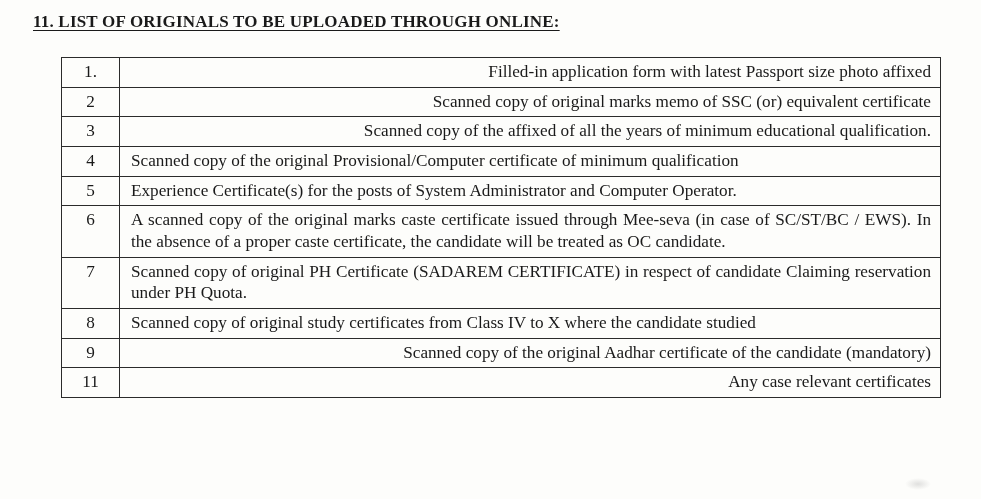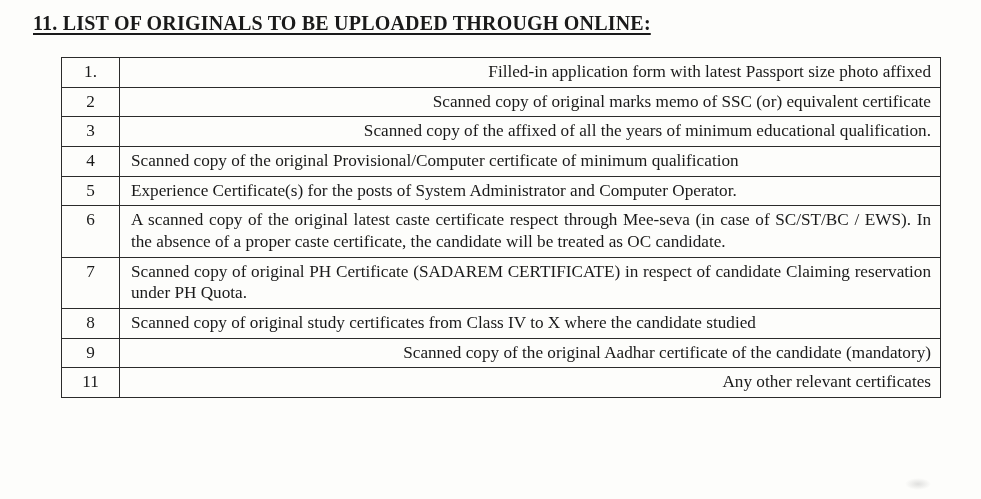--- a/index.html
+++ b/index.html
@@ -20,21 +20,21 @@
     left: 0;
     top: 0;
     width: 981px;
     height: 499px;
     background: #fdfdfb;
   }
   .heading {
     position: absolute;
     left: 33px;
     top: 12px;
-    font-size: 20px;
+    font-size: 17px;
     font-weight: bold;
     letter-spacing: 0.2px;
     text-decoration: underline;
     text-underline-offset: 3px;
     white-space: nowrap;
   }
   .doc-table {
     position: absolute;
     left: 61px;
     top: 57px;
@@ -97,35 +97,35 @@
       <tr>
         <td class="num">4</td>
         <td class="desc">Scanned copy of the original Provisional/Computer certificate of minimum qualification</td>
       </tr>
       <tr>
         <td class="num">5</td>
         <td class="desc">Experience Certificate(s) for the posts of System Administrator and Computer Operator.</td>
       </tr>
       <tr>
         <td class="num">6</td>
-        <td class="desc">A scanned copy of the original latest caste certificate respect through Mee-seva (in case of SC/ST/BC / EWS).  In the absence of a proper caste certificate, the candidate will be treated as OC candidate.</td>
+        <td class="desc">A scanned copy of the original marks caste certificate issued through Mee-seva (in case of SC/ST/BC / EWS).  In the absence of a proper caste certificate, the candidate will be treated as OC candidate.</td>
       </tr>
       <tr>
         <td class="num">7</td>
         <td class="desc">Scanned copy of original PH Certificate (SADAREM CERTIFICATE) in respect of candidate Claiming reservation under PH Quota.</td>
       </tr>
       <tr>
         <td class="num">8</td>
         <td class="desc">Scanned copy of original study certificates from Class IV to X where the candidate studied</td>
       </tr>
       <tr class="single">
         <td class="num">9</td>
         <td class="desc">Scanned copy of the original Aadhar certificate of the candidate (mandatory)</td>
       </tr>
       <tr class="single">
         <td class="num">11</td>
-        <td class="desc">Any other relevant certificates</td>
+        <td class="desc">Any case relevant certificates</td>
       </tr>
     </tbody>
   </table>
 
   <div class="smudge"></div>
 </div>
 
 </body></html>

